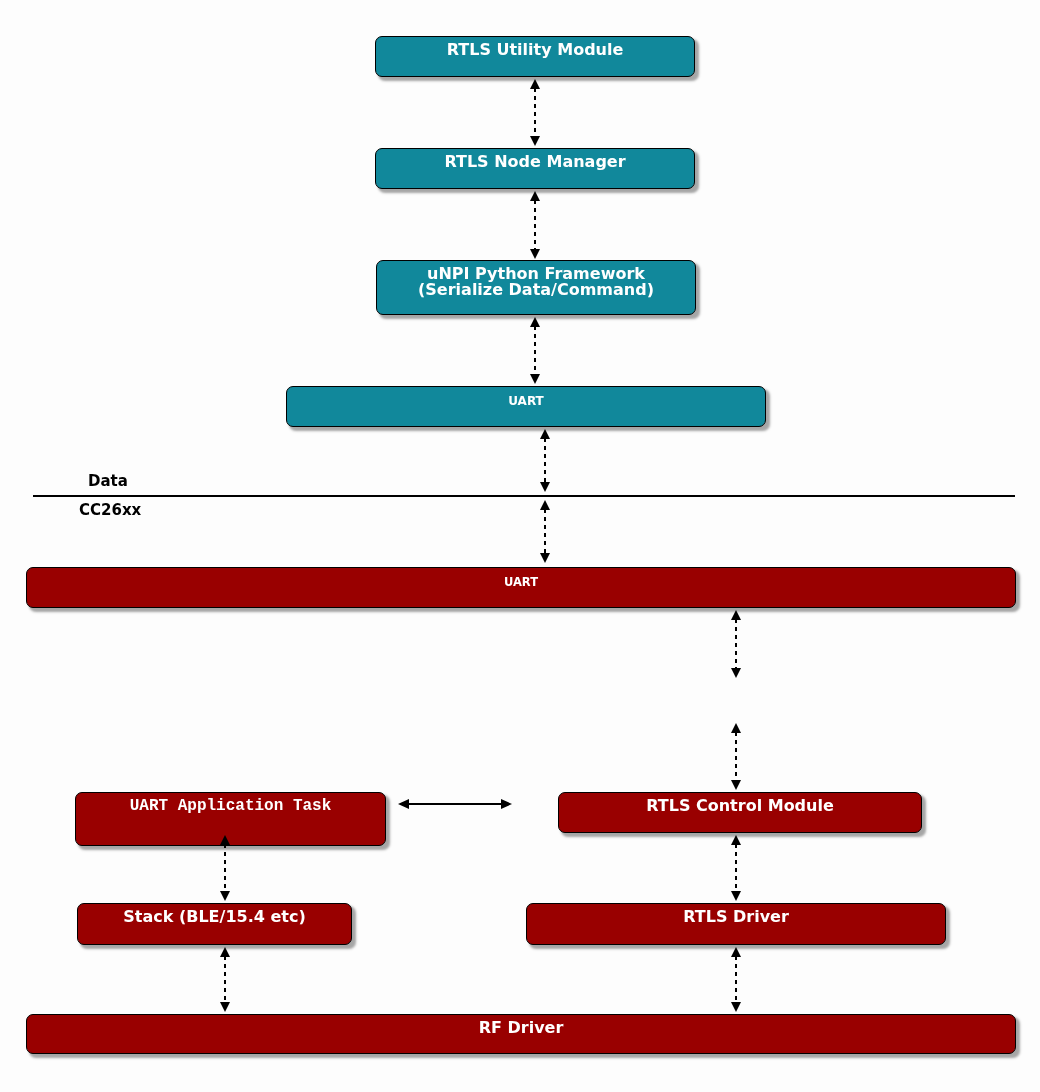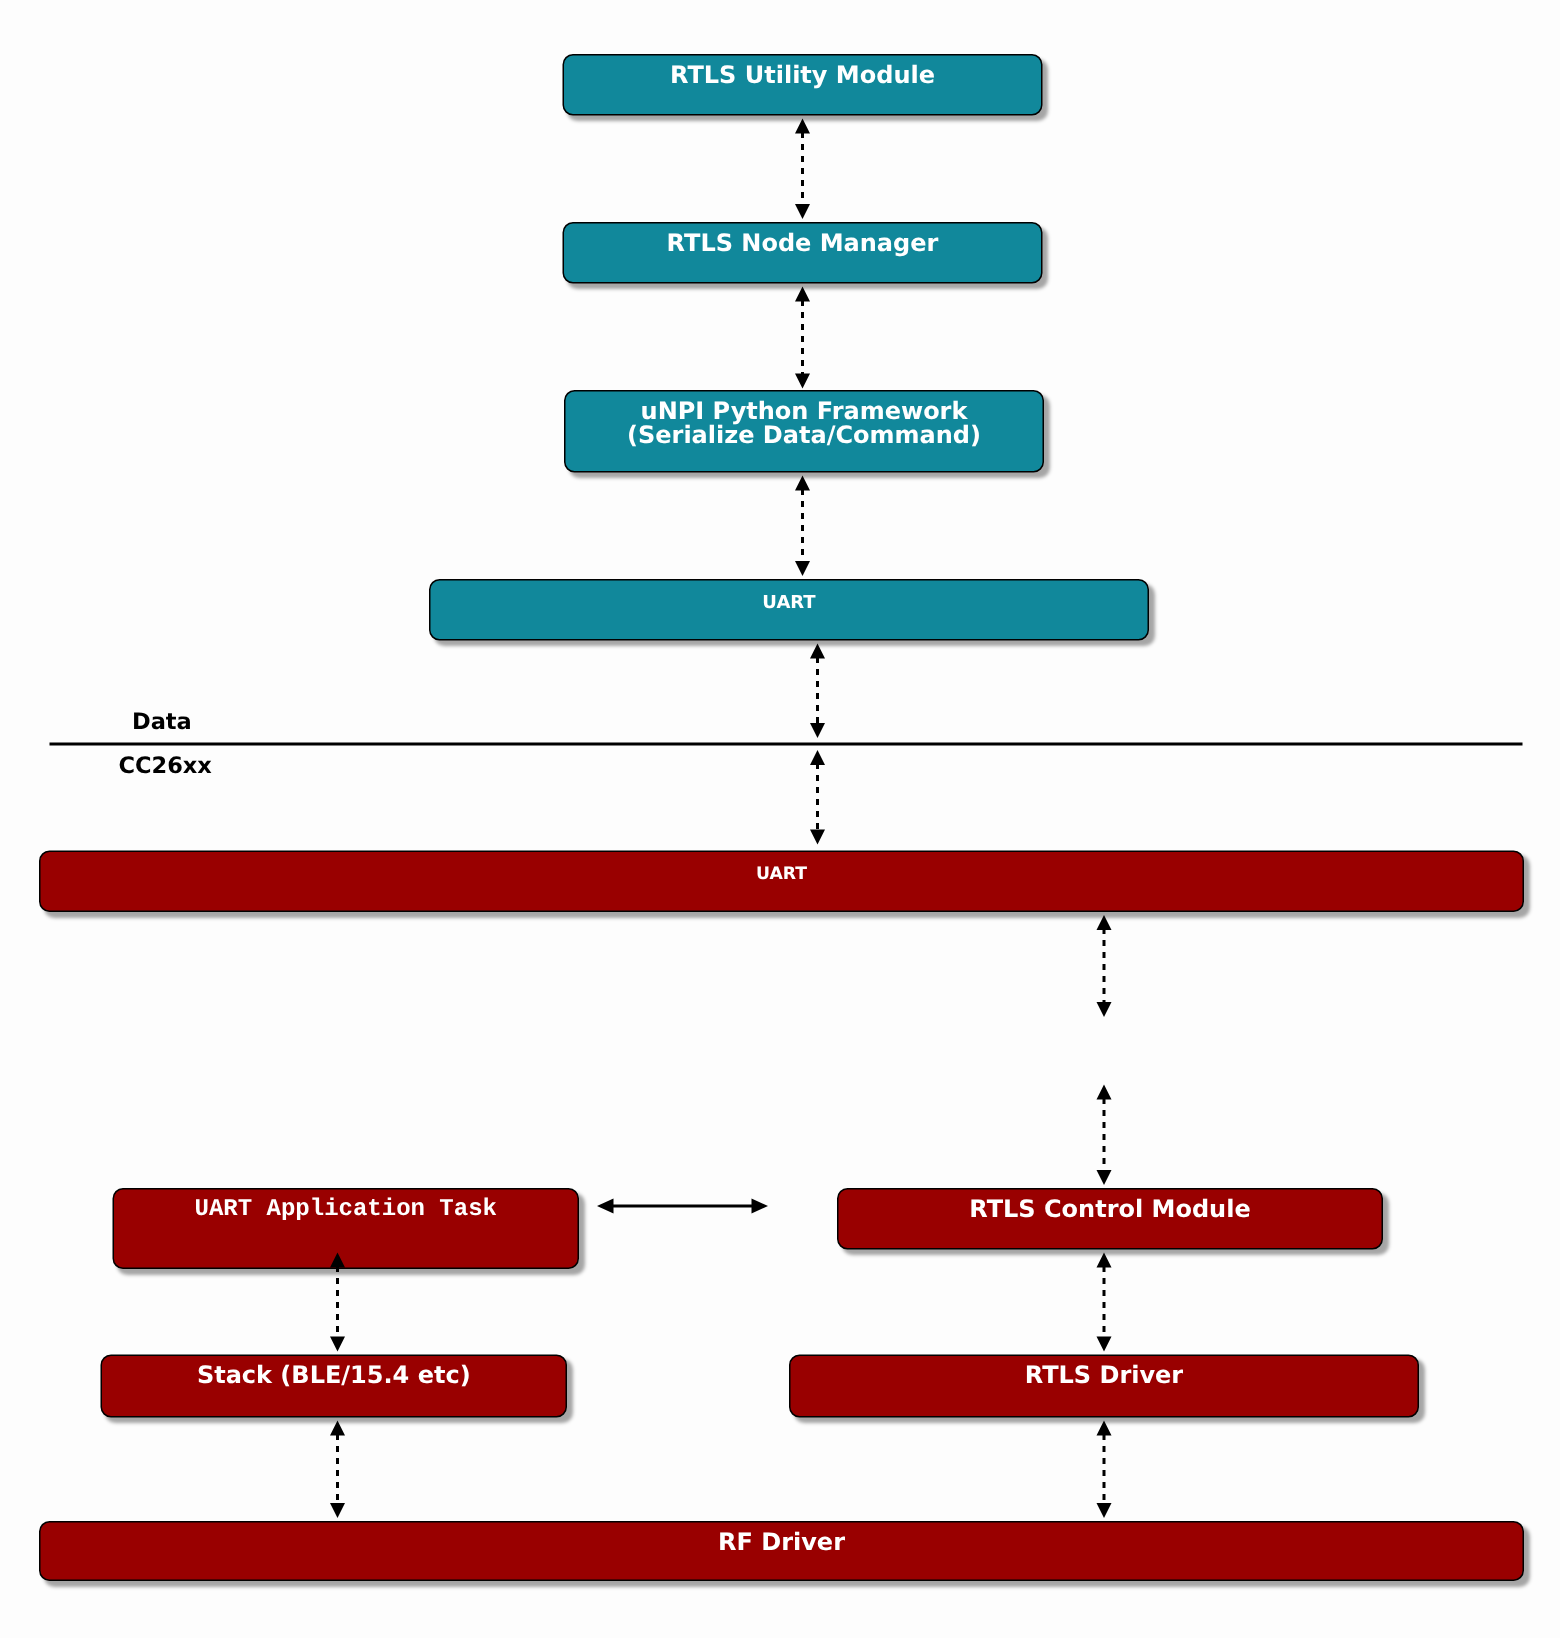--- a/index.html
+++ b/index.html
@@ -109,21 +109,21 @@
 
 
   <div class="node red fs14" style="left:75px; top:792px; width:311px; height:54px;font-family:Liberation Mono, monospace;">
     <span>UART Application Task</span>
   </div>
 
   <div class="node red fs14" style="left:526px; top:792px; width:364px; height:41px;margin-left:32px;">
     <span>RTLS Control Module</span>
   </div>
 
-  <div class="node red fs14" style="left:67px; top:903px; width:311px; height:42px;">
+  <div class="node red fs14" style="left:77px; top:903px; width:275px; height:42px;">
     <span>Stack (BLE/15.4 etc)</span>
   </div>
 
   <div class="node red fs14" style="left:526px; top:903px; width:420px; height:42px;">
     <span>RTLS Driver</span>
   </div>
 
   <div class="node red fs14" style="left:26px; top:1014px; width:990px; height:40px;">
     <span>RF Driver</span>
   </div>

